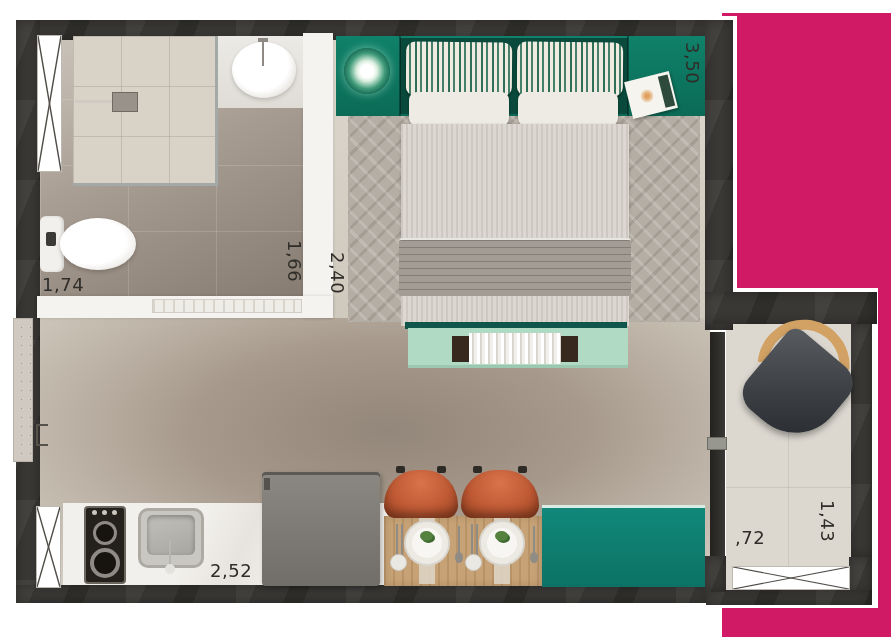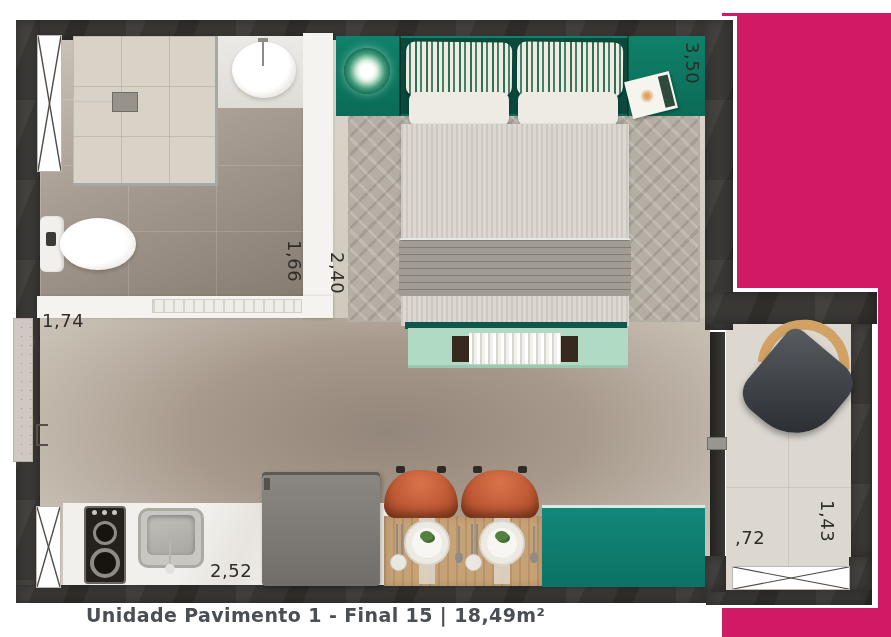--- a/index.html
+++ b/index.html
@@ -162,21 +162,21 @@
   
   #balc-chair{left:740px;top:328px;width:116px;height:126px;transform:rotate(40deg);transform-origin:50% 50%;}
   #balc-chair .arc{position:absolute;left:0;top:-6px;width:92px;height:92px;border-radius:50%;
     border:10px solid #d2a264;border-right-color:transparent;border-bottom-color:transparent;transform:rotate(10deg);box-sizing:border-box;}
   #balc-chair .seat{position:absolute;left:12px;top:14px;width:88px;height:94px;
     background:linear-gradient(140deg,#5a5e63 0%,#3b3f44 55%,#24282c 100%);border-radius:12px 22px 48px 22px;box-shadow:2px 3px 6px rgba(0,0,0,.35);}
 
   
   .dim{color:#2f2d29;font-size:18px;letter-spacing:.5px;font-family:"DejaVu Sans", sans-serif;}
   .dim-v{writing-mode:vertical-rl;}
-  #dim-bath-w{left:42px;top:274px;margin-top:36px;}
+  #dim-bath-w{left:42px;top:274px;}
   #dim-bath-d{left:284px;top:240px;}
   #dim-bed-w{left:327px;top:252px;}
   #dim-bed-d{left:682px;top:42px;}
   #dim-kitchen{left:210px;top:560px;}
   #dim-balc-w{left:735px;top:527px;}
   #dim-balc-d{left:817px;top:500px;}
 
   
   #caption{left:86px;top:604px;font-size:19px;font-weight:bold;color:#4a4f55;letter-spacing:.4px;font-family:"DejaVu Sans", sans-serif;}
 </style>
@@ -308,15 +308,14 @@
   </div>
 
   <div class="abs dim" id="dim-bath-w">1,74</div>
   <div class="abs dim dim-v" id="dim-bath-d">1,66</div>
   <div class="abs dim dim-v" id="dim-bed-w">2,40</div>
   <div class="abs dim dim-v" id="dim-bed-d">3,50</div>
   <div class="abs dim" id="dim-kitchen">2,52</div>
   <div class="abs dim" id="dim-balc-w">,72</div>
   <div class="abs dim dim-v" id="dim-balc-d">1,43</div>
 
-  <div class="abs" id="caption">Unidade Pavimento 1 - Final 15 | 18,49m²</div>
 
 </div>
 
 </body></html>

